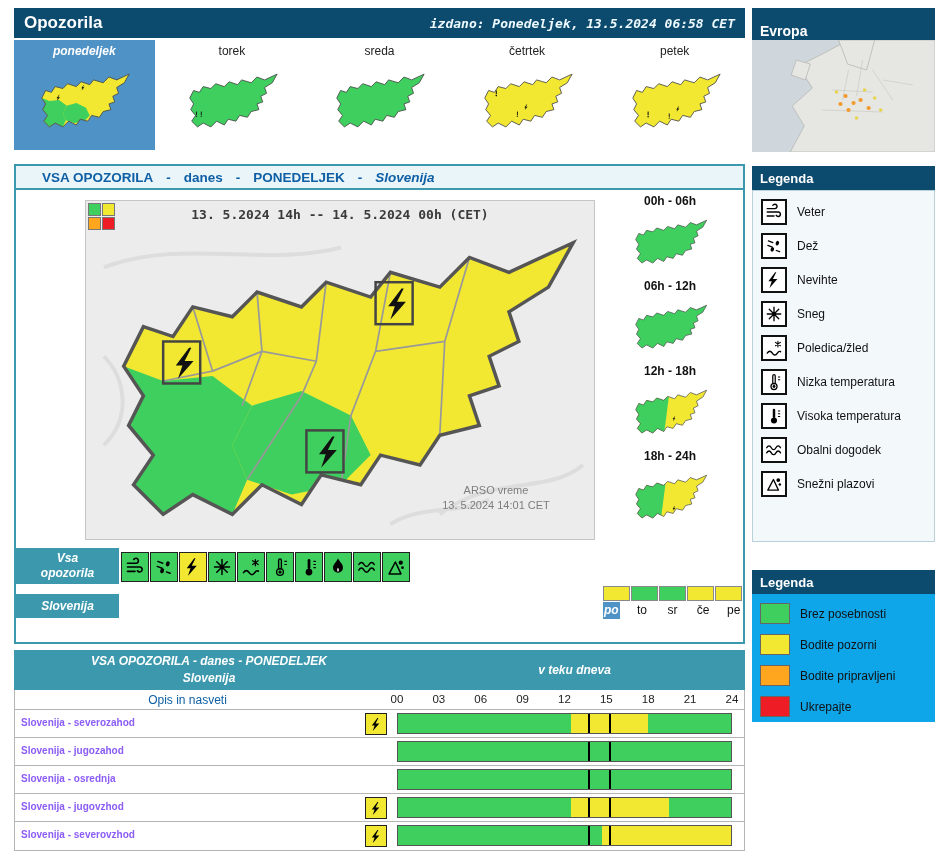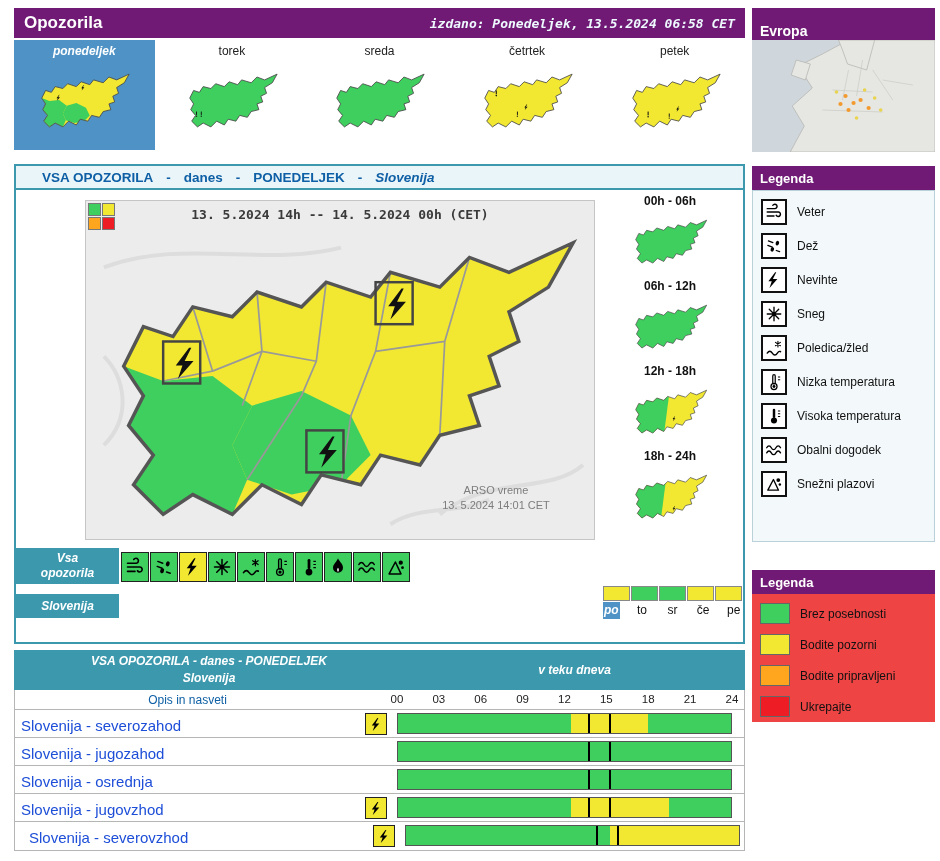--- a/index.html
+++ b/index.html
@@ -1,19 +1,19 @@
 <!DOCTYPE html>
 <html><head>
 <meta charset="utf-8">
 <style>
   *{box-sizing:border-box;margin:0;padding:0;}
   body{background:#ffffff;font-family:"Liberation Sans",sans-serif;}
   #page{position:relative;width:940px;height:861px;background:#fff;overflow:hidden;}
 
-  .tealbar{position:absolute;background:#701a75;color:#fff;display:flex;align-items:center;}
+  .tealbar{position:absolute;background:#0c4a6e;color:#fff;display:flex;align-items:center;}
   #hdr-left{left:14px;top:8px;width:731px;height:30px;justify-content:space-between;}
   #hdr-title{font-size:17px;font-weight:bold;padding-left:10px;}
   #hdr-issued{font-family:"DejaVu Sans Mono",monospace;font-style:italic;font-weight:bold;font-size:13px;padding-right:10px;color:#eefaff;}
   #hdr-right{left:752px;top:8px;width:183px;height:46px;}
   #hdr-right span{font-size:14px;font-weight:bold;padding-left:8px;}
 
   #tabs{position:absolute;left:14px;top:40px;width:731px;height:110px;display:flex;gap:7px;}
   .tab{flex:1;display:flex;flex-direction:column;align-items:center;cursor:pointer;}
   .tab.sel{background:#4e92c6;}
   .tab-label{font-size:12px;color:#222;padding-top:4px;height:19px;}
@@ -57,35 +57,35 @@
 
   #wtable{position:absolute;left:14px;top:650px;width:731px;}
   #t-hdr{height:40px;background:#3b98ad;color:#fff;display:flex;}
   #t-hdr-left{width:390px;display:flex;flex-direction:column;justify-content:center;align-items:center;font-size:12px;font-weight:bold;font-style:italic;line-height:1.45;}
   #t-hdr-right{flex:1;display:flex;align-items:center;justify-content:center;font-size:12px;font-weight:bold;font-style:italic;}
   #t-body{border:1px solid #b5b5b5;border-top:none;background:#fff;}
   #t-sub{position:relative;height:20px;border-bottom:1px solid #b5b5b5;}
   #t-desc{position:absolute;left:0;top:3px;width:345px;text-align:center;color:#0e5fa5;font-size:12px;}
   #t-hours span{position:absolute;top:3px;width:24px;text-align:center;font-size:11.5px;color:#222;}
   .t-row{position:relative;height:28px;border-bottom:1px solid #b5b5b5;background:#fff;}
-  .t-row:last-child{border-bottom:none;margin-left:8px;}
-  .t-row-label{position:absolute;left:6px;top:7px;font-size:15px;font-weight:normal;color:#1d4ed8;}
+  .t-row:last-child{border-bottom:none;}
+  .t-row-label{position:absolute;left:6px;top:7px;font-size:10px;font-weight:bold;color:#8b5cf6;}
   .t-row-icon{position:absolute;left:350px;top:3px;width:22px;height:22px;border:1px solid #222;display:flex;align-items:center;justify-content:center;}
   .t-timeline{position:absolute;left:382px;top:3px;width:335px;height:21px;border:1px solid #555;}
   .t-seg{position:absolute;top:0;bottom:0;}
   .t-marker{position:absolute;top:0;bottom:0;width:2px;background:#000;}
 
   #leg1-hdr{left:752px;top:166px;width:183px;height:24px;}
   #leg2-hdr{left:752px;top:570px;width:183px;height:24px;}
   #leg1-hdr span,#leg2-hdr span{font-size:13px;font-weight:bold;padding-left:8px;}
   #leg1{position:absolute;left:752px;top:190px;width:183px;height:352px;background:#f3f8fa;border:1px solid #b9d2da;padding:4px 0 0 8px;}
   .leg-item{display:flex;align-items:center;height:34px;}
   .leg-icon{width:26px;height:26px;background:#fff;border:2px solid #111;display:flex;align-items:center;justify-content:center;}
   .leg-label{margin-left:10px;font-size:12px;color:#111;}
-  #leg2{position:absolute;left:752px;top:594px;width:183px;padding:4px 0 0 8px;background:#ef4444;}
+  #leg2{position:absolute;left:752px;top:594px;width:183px;padding:4px 0 0 8px;background:#0ea5e9;}
   .lvl-item{display:flex;align-items:center;height:31px;}
   .lvl-swatch{width:30px;height:21px;border:1px solid #666;}
   .lvl-label{margin-left:10px;font-size:12px;color:#111;}
 </style>
 </head>
 <body>
 
 <div id="page">
 
   <div class="tealbar" id="hdr-left">

